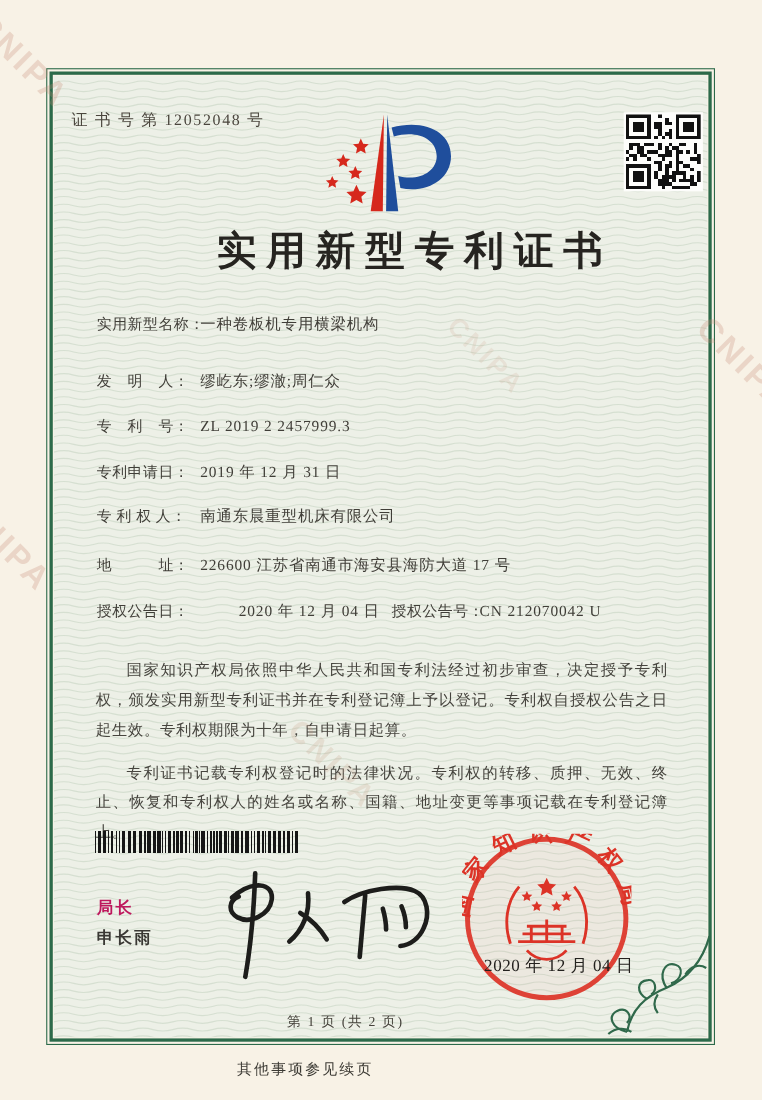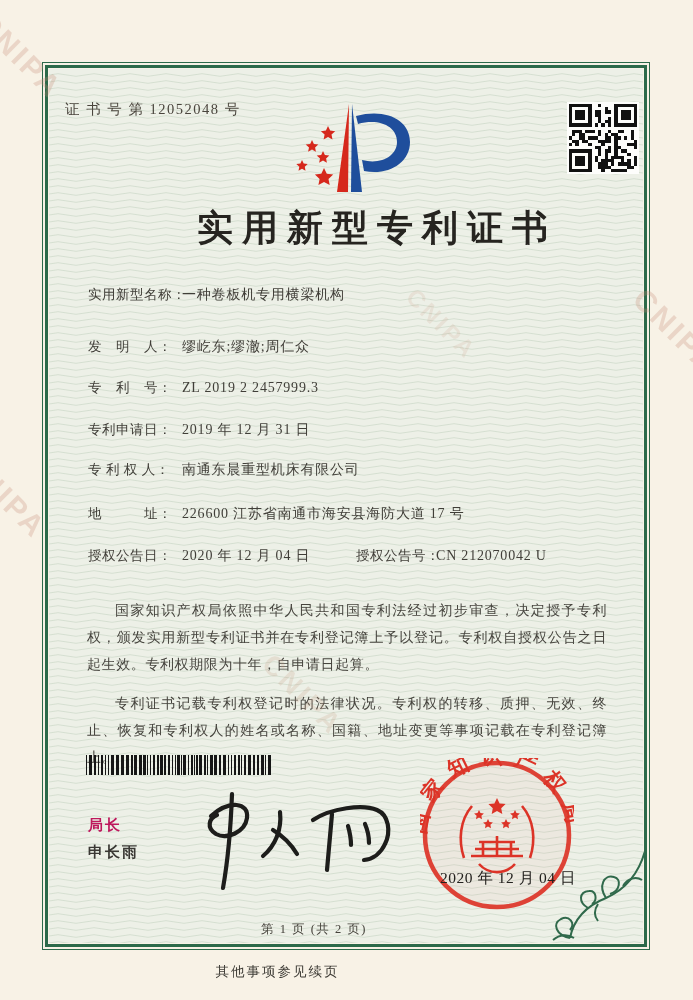--- a/index.html
+++ b/index.html
@@ -234,21 +234,21 @@
       <span class="fvalue">2019 年 12 月 31 日</span>
     </div>
     <div class="frow" style="top:461px;">
       <span class="flabel">专 利 权 人：</span>
       <span class="fvalue">南通东晨重型机床有限公司</span>
     </div>
     <div class="frow" style="top:505px;">
       <span class="flabel">地　　　址：</span>
       <span class="fvalue">226600  江苏省南通市海安县海防大道 17 号</span>
     </div>
-    <div class="frow" style="top:547px;">
+    <div class="frow" style="top:547px;gap:35px;">
       <span class="flabel">授权公告日：</span>
       <span class="fvalue">2020 年 12 月 04 日</span>
     </div>
     <div class="frow" style="left:356px; top:547px;">
       <span class="flabel w80">授权公告号：</span>
       <span class="fvalue">CN 212070042 U</span>
     </div>
 
     <div class="paras">
       <p>国家知识产权局依照中华人民共和国专利法经过初步审查，决定授予专利权，颁发实用新型专利证书并在专利登记簿上予以登记。专利权自授权公告之日起生效。专利权期限为十年，自申请日起算。</p>

